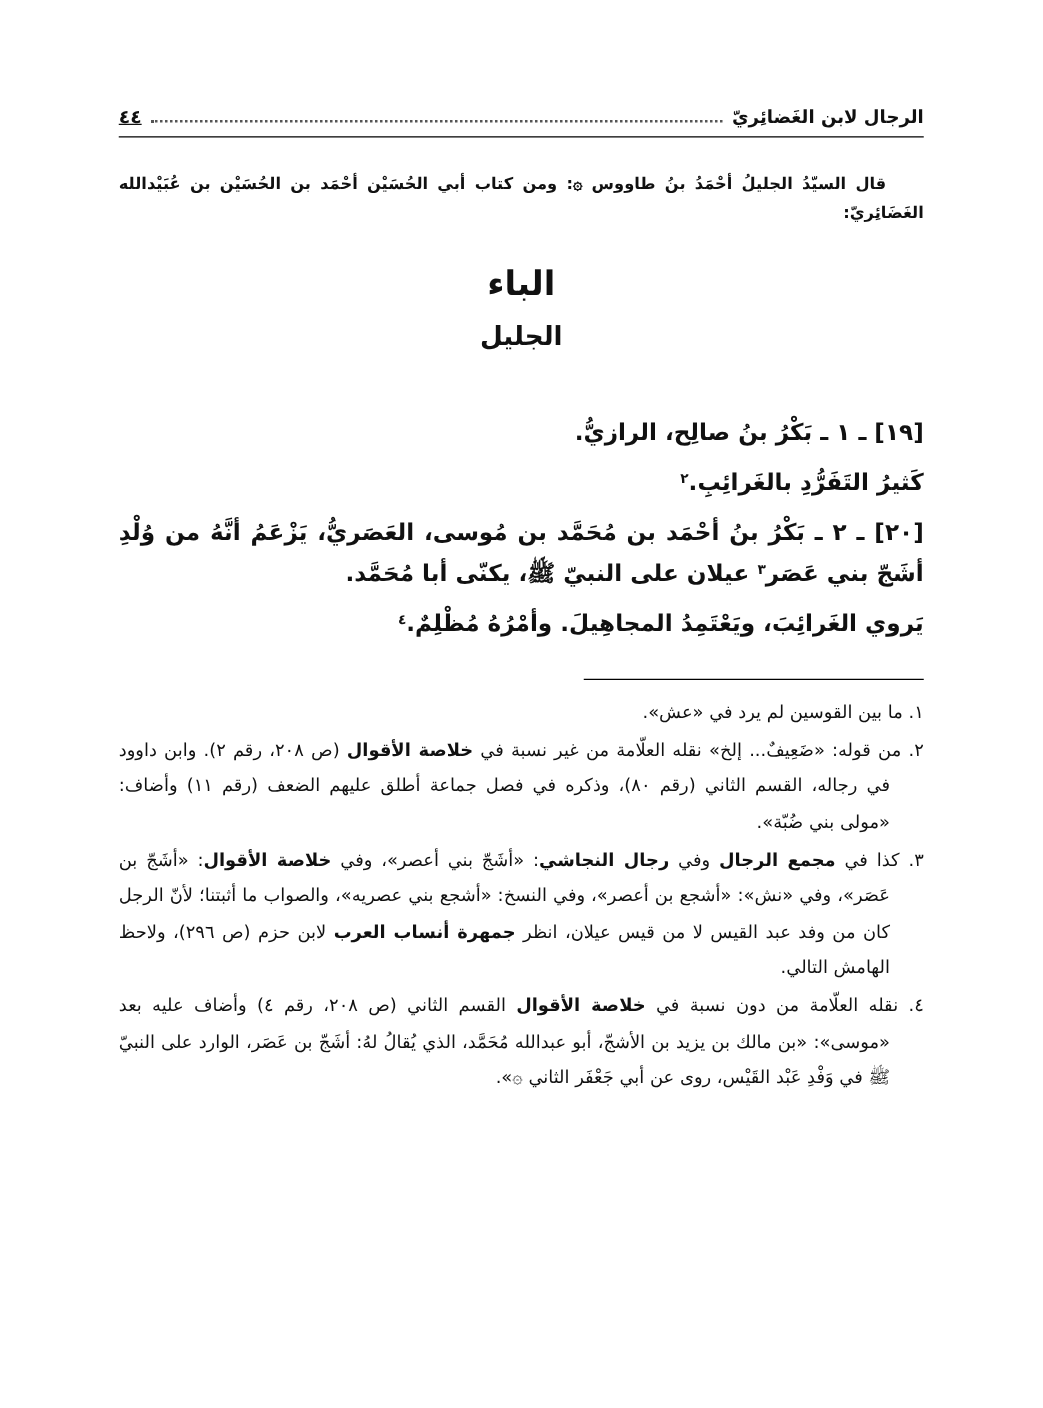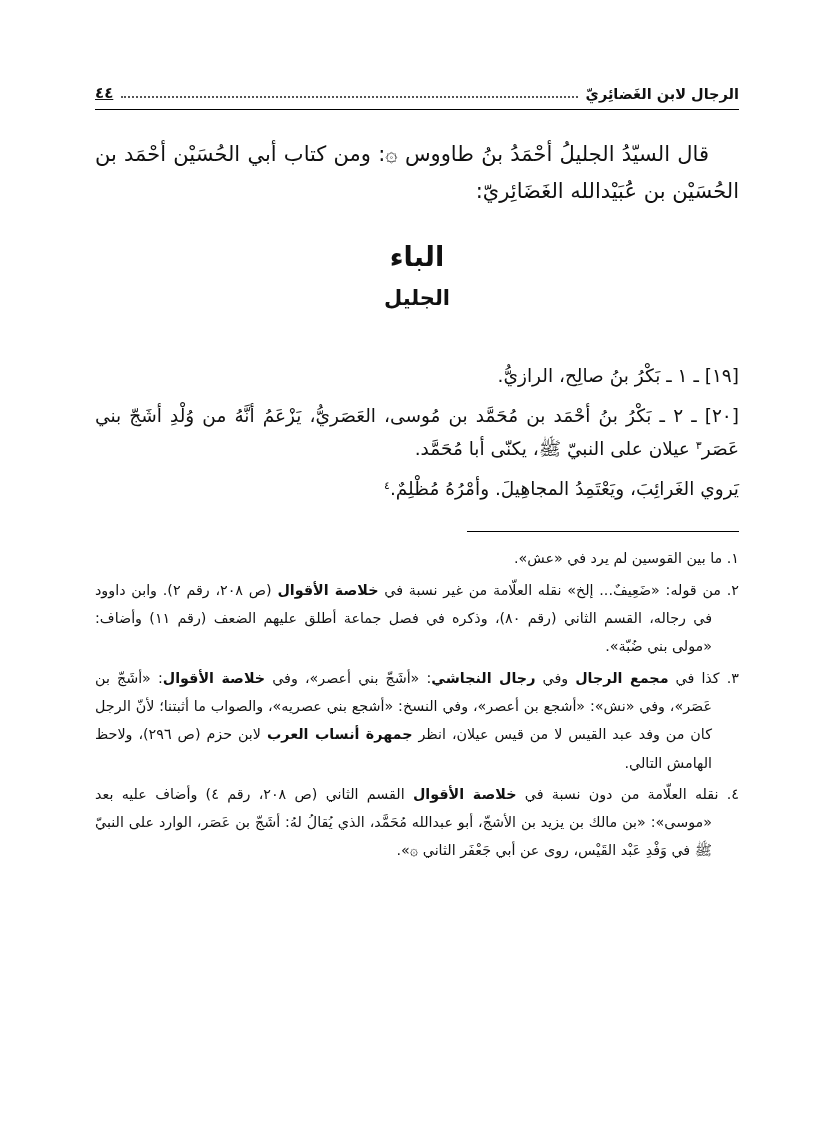--- a/index.html
+++ b/index.html
@@ -13,31 +13,31 @@
   .page { padding: 84px 95px 0 95px; box-sizing: border-box; }
 
   .page-header { display: flex; align-items: flex-end; font-size: 14.5px; font-weight: 700; }
   .header-title { white-space: nowrap; }
   .dotted-leader { flex: 1 1 auto; border-bottom: 2px dotted #555; height: 1px; margin: 0 8px 4px 8px; }
   .page-number { white-space: nowrap; font-size: 15px; text-decoration: underline; }
   .header-rule { border: none; border-top: 1.8px solid #000; margin: 7px 0 0 0; }
 
   .intro {
     margin: 26px 0 0 0;
-    font-size: 21px; font-weight: 400; line-height: 1.78;
+    font-size: 13px; font-weight: 700; line-height: 1.78;
     text-align: justify; text-indent: 30px;
   }
 
   .section-title { margin: 30px 0 0 0; text-align: center; font-size: 27px; font-weight: 800; }
   .section-subtitle { margin: 14px 0 0 0; text-align: center; font-size: 21px; font-weight: 800; }
 
   .entries { margin-top: 50px; }
   .entry {
     margin: 0 0 7px 0;
-    font-size: 18.5px; font-weight: 400; line-height: 1.78;
+    font-size: 18.5px; font-weight: 700; line-height: 1.78;
     text-align: justify;
   }
   .sup { font-size: 11px; vertical-align: 6px; line-height: 0; }
 
   .footnote-separator { width: 272px; border: none; border-top: 1.5px solid #000; margin: 26px 0 12px 0; }
 
   .footnotes { padding-bottom: 40px; }
   .footnote {
     margin: 0 0 3px 0;
     font-size: 14.3px; font-weight: 400; line-height: 1.98;
@@ -59,20 +59,21 @@
   </div>
   <div class="header-rule"></div>
 
   <p class="intro">قال السيّدُ الجليلُ أحْمَدُ بنُ طاووس ۞: ومن كتاب أبي الحُسَيْن أحْمَد بن الحُسَيْن بن عُبَيْدالله الغَضَائِريّ:</p>
 
   <div class="section-title">الباء</div>
   <div class="section-subtitle">الجليل</div>
 
   <div class="entries" id="entries">
       <p class="entry"><span>[١٩] ـ ١ ـ بَكْرُ بنُ صالِح، الرازيُّ.</span></p>
+      <p class="entry"><span>كَثيرُ التَفَرُّدِ بالغَرائِبِ.</span><span class="sup">٢</span></p>
       <p class="entry"><span>[٢٠] ـ ٢ ـ بَكْرُ بنُ أحْمَد بن مُحَمَّد بن مُوسى، العَصَريُّ، يَزْعَمُ أنَّهُ من وُلْدِ أشَجّ بني عَصَر</span><span class="sup">٣</span><span> عيلان على النبيّ ﷺ، يكنّى أبا مُحَمَّد.</span></p>
       <p class="entry"><span>يَروي الغَرائِبَ، ويَعْتَمِدُ المجاهِيلَ. وأمْرُهُ مُظْلِمٌ.</span><span class="sup">٤</span></p>
     </div>
 
   <div class="footnote-separator"></div>
 
   <div class="footnotes" id="footnotes">
       <p class="footnote"><span class="fn-num">١.</span> <span class="fn-text"><span>ما بين القوسين لم يرد في «عش».</span></span></p>
       <p class="footnote"><span class="fn-num">٢.</span> <span class="fn-text"><span>من قوله: «ضَعِيفٌ... إلخ» نقله العلّامة من غير نسبة في </span><span class="b">خلاصة الأقوال</span><span> (ص ٢٠٨، رقم ٢). وابن داوود في رجاله، القسم الثاني (رقم ٨٠)، وذكره في فصل جماعة أطلق عليهم الضعف (رقم ١١) وأضاف: «مولى بني ضُبّة».</span></span></p>
       <p class="footnote"><span class="fn-num">٣.</span> <span class="fn-text"><span>كذا في </span><span class="b">مجمع الرجال</span><span> وفي </span><span class="b">رجال النجاشي</span><span>: «أشَجّ بني أعصر»، وفي </span><span class="b">خلاصة الأقوال</span><span>: «أشَجّ بن عَصَر»، وفي «نش»: «أشجع بن أعصر»، وفي النسخ: «أشجع بني عصريه»، والصواب ما أثبتنا؛ لأنّ الرجل كان من وفد عبد القيس لا من قيس عيلان، انظر </span><span class="b">جمهرة أنساب العرب</span><span> لابن حزم (ص ٢٩٦)، ولاحظ الهامش التالي.</span></span></p>

